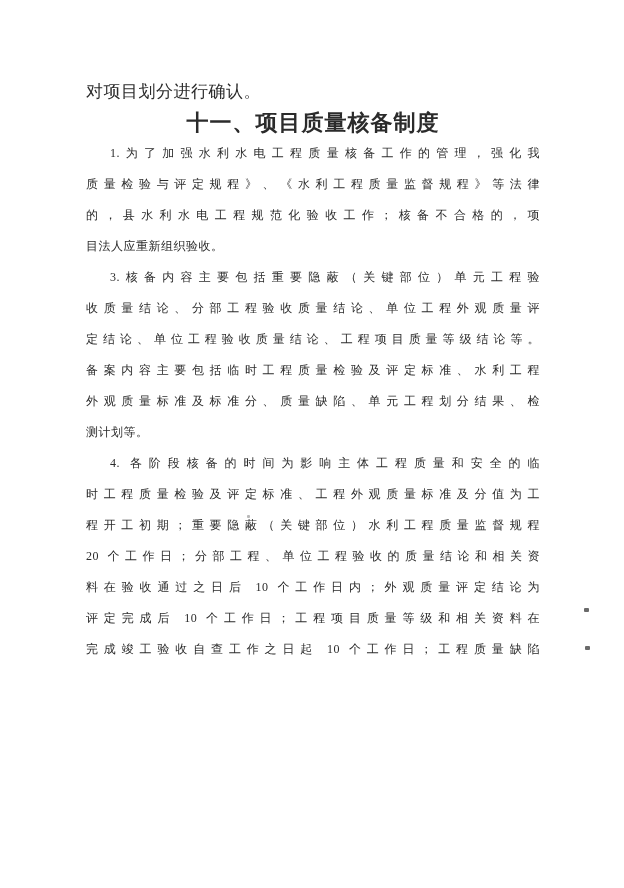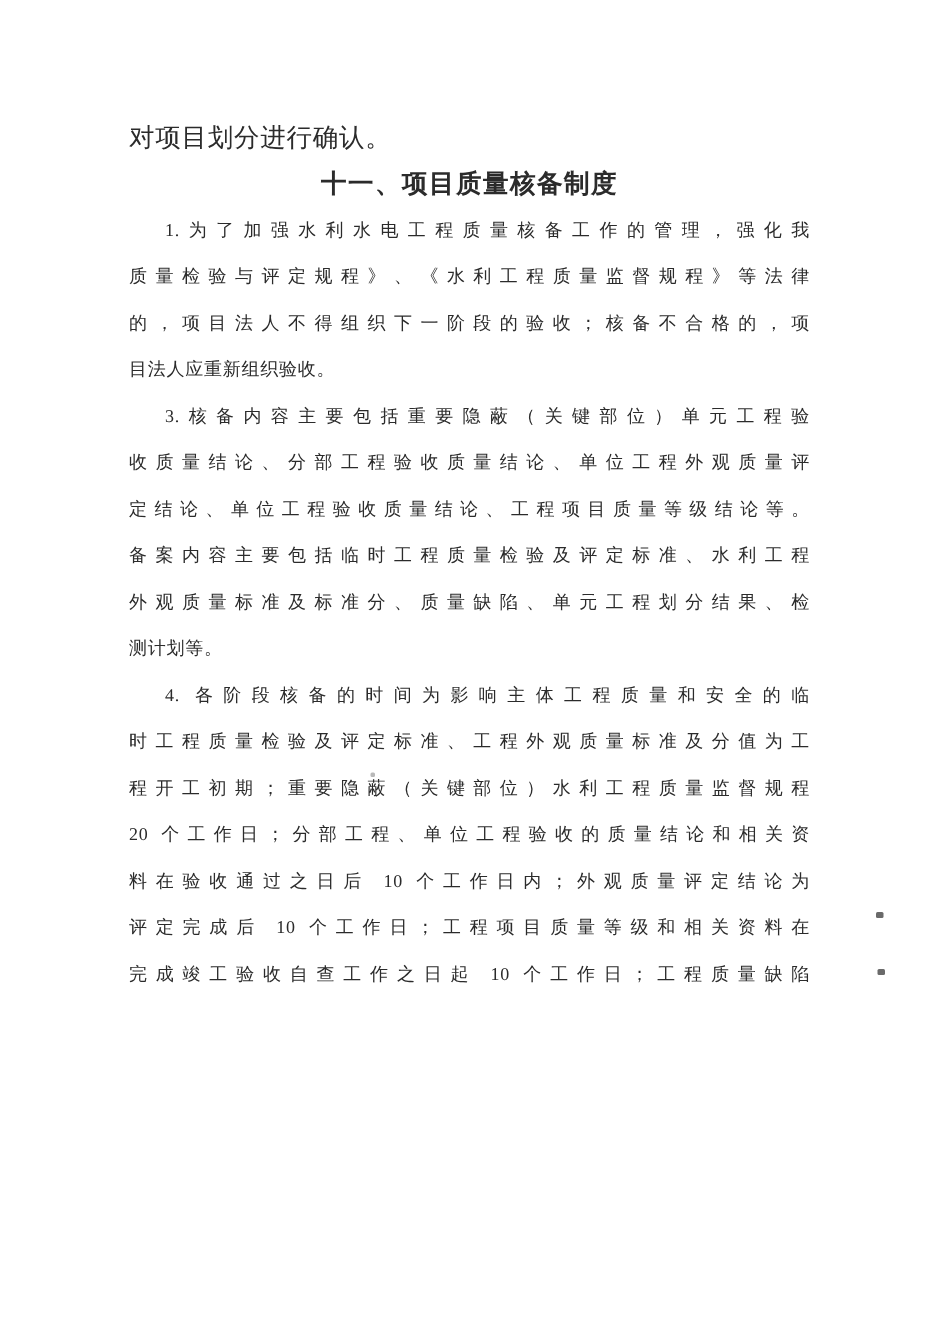--- a/index.html
+++ b/index.html
@@ -44,21 +44,21 @@
     font-size: 17px;
     letter-spacing: 0.5px;
     text-align: left;
     text-align-last: left;
     white-space: nowrap;
     overflow: hidden;
   }
   .heading-line {
     height: 31px;
     line-height: 31px;
-    font-size: 17px;
+    font-size: 22px;
     font-weight: bold;
     letter-spacing: 1px;
     text-align: center;
     text-align-last: center;
     white-space: nowrap;
     overflow: hidden;
   }
   .page-number {
     position: absolute;
     left: 0;
@@ -84,21 +84,21 @@
 <div class="screenshot">
 
   <div class="doc-column">
     <div class="cont-line">对项目划分进行确认。</div>
 
     <div class="heading-line">十一、项目质量核备制度</div>
 
     <div id="paragraphs">
         <div class="line indent">1.为了加强水利水电工程质量核备工作的管理，强化我</div>
         <div class="line">质量检验与评定规程》、《水利工程质量监督规程》等法律</div>
-        <div class="line">的，项目法人不得组织下一阶段的验收；核备不合格的，项</div>
+        <div class="line">的，县水利水电工程规范化验收工作；核备不合格的，项</div>
         <div class="line para-end">目法人应重新组织验收。</div>
         <div class="line indent">3.核备内容主要包括重要隐蔽（关键部位）单元工程验</div>
         <div class="line">收质量结论、分部工程验收质量结论、单位工程外观质量评</div>
         <div class="line">定结论、单位工程验收质量结论、工程项目质量等级结论等。</div>
         <div class="line">备案内容主要包括临时工程质量检验及评定标准、水利工程</div>
         <div class="line">外观质量标准及标准分、质量缺陷、单元工程划分结果、检</div>
         <div class="line para-end">测计划等。</div>
         <div class="line indent">4. 各阶段核备的时间为影响主体工程质量和安全的临</div>
         <div class="line">时工程质量检验及评定标准、工程外观质量标准及分值为工</div>
         <div class="line">程开工初期；重要隐蔽（关键部位）水利工程质量监督规程</div>

